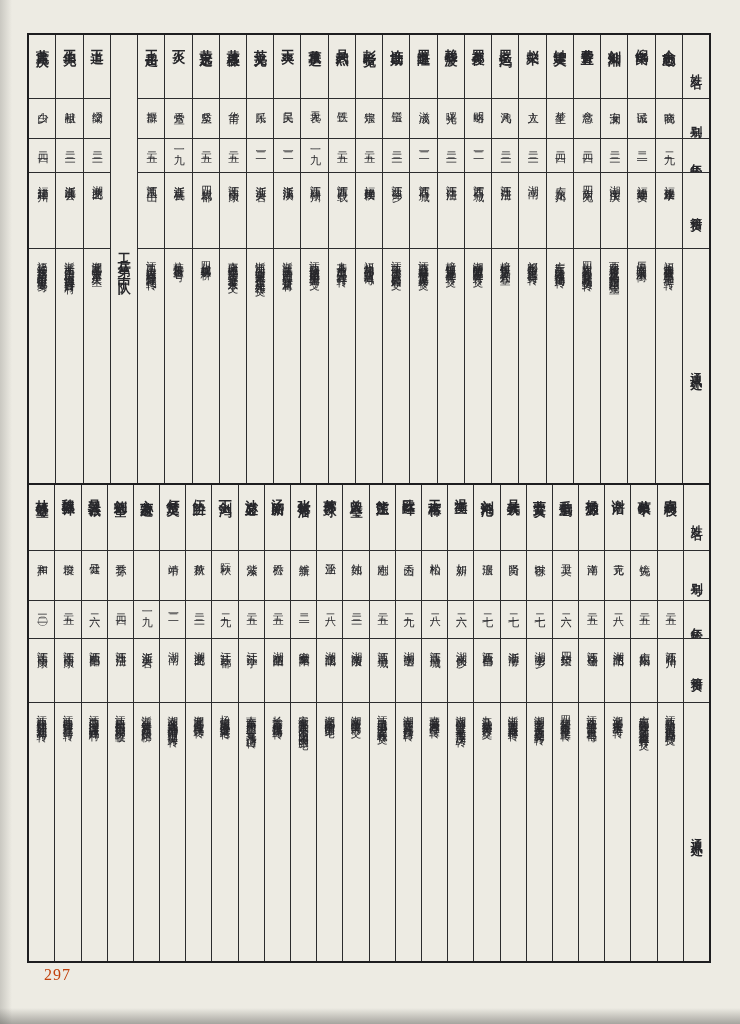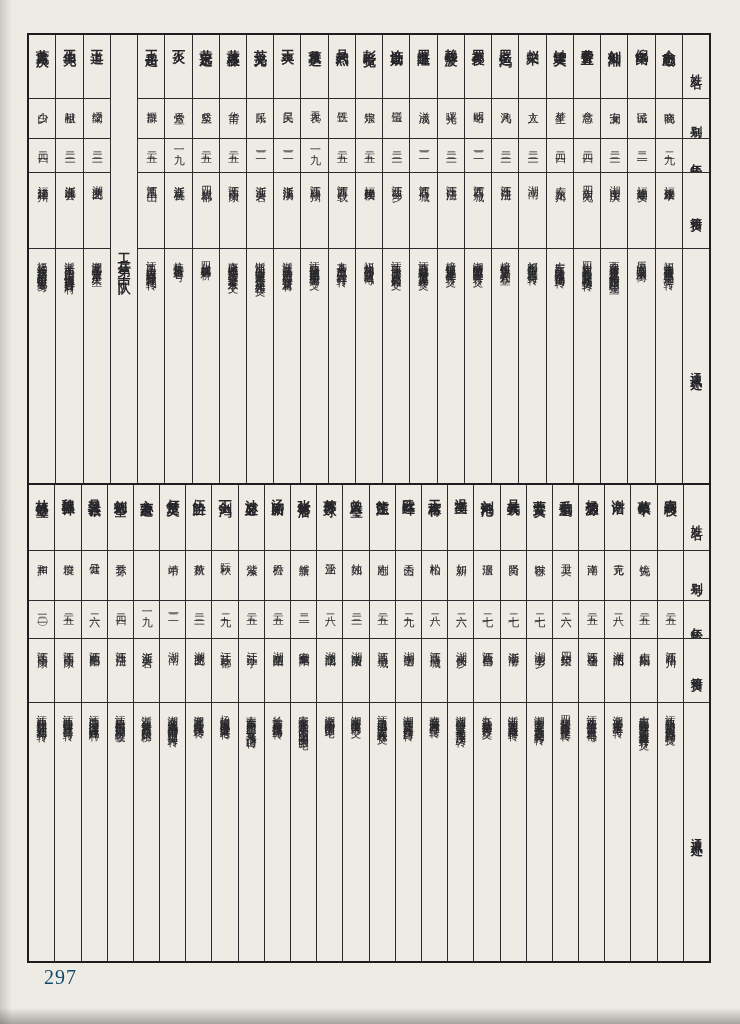--- a/index.html
+++ b/index.html
@@ -76,21 +76,21 @@
   
   .col.section .cell.section {
     flex:1 1 auto; border-bottom:none;
     justify-content:center; align-items:center;
   }
   .col.section .cell.section > span {
     font-size:13px; font-weight:bold; letter-spacing:6px;
   }
   .page-number {
     position:absolute; left:44px; top:966px;
-    font-size:20px; color:#0c4a6e;
+    font-size:16px; color:#c2410c;
     letter-spacing:1px;
   }
 </style>
 </head>
 <body>
 
 <div class="page">
   <div class="table-wrap">
     <div class="band band-top" id="band-top">
         <div class="col header">

